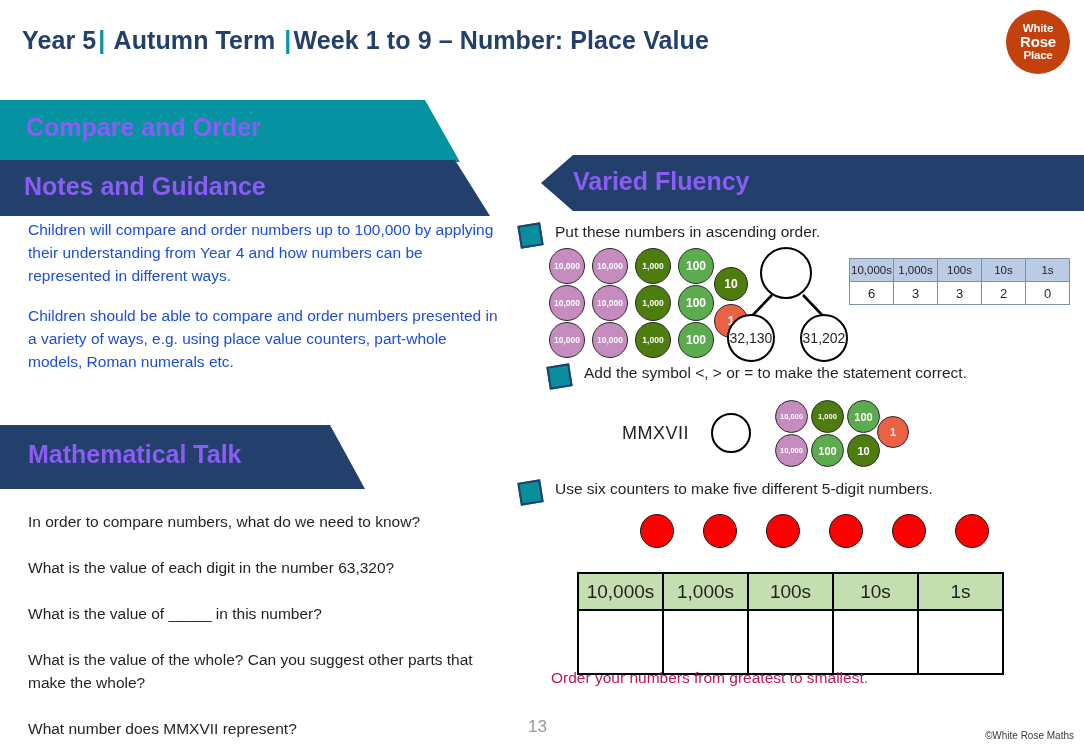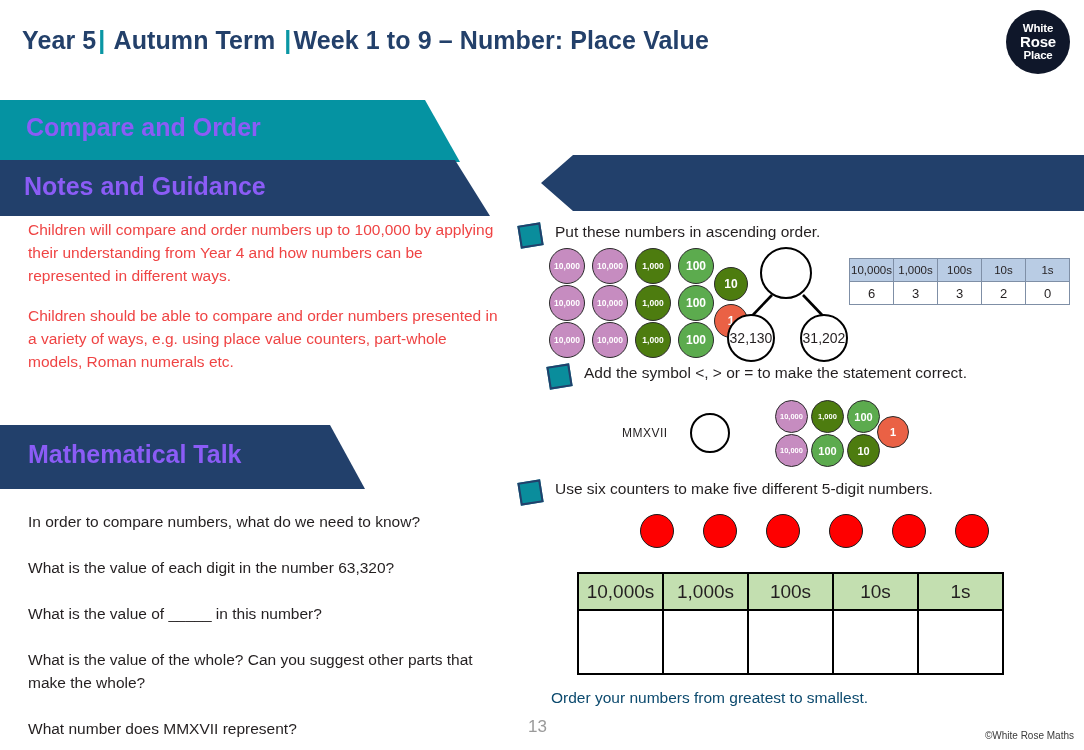--- a/index.html
+++ b/index.html
@@ -16,21 +16,21 @@
   
   .topbar{position:absolute;left:0;top:0;width:1084px;height:86px;}
   .title{
     position:absolute;left:22px;top:26px;
     font-size:25px;color:#23406a;font-weight:600;white-space:nowrap;
     letter-spacing:.1px;
   }
   .title .sep{color:#0a96a4;font-weight:700;padding:0 2px;}
   .logo{
     position:absolute;right:14px;top:10px;width:64px;height:64px;border-radius:50%;
-    background:#0f172a;color:#fff;
+    background:#c2410c;color:#fff;
     display:flex;flex-direction:column;align-items:center;justify-content:center;
     line-height:1.02;
   }
   .logo span{font-size:11.5px;font-weight:700;letter-spacing:-.2px;}
   .logo .l2{font-size:15px;}
 
   
   .banner-teal{
     position:absolute;left:0;top:100px;width:460px;height:62px;
     background:#0593a2;
@@ -57,21 +57,21 @@
   .banner-vf{
     position:absolute;left:505px;top:155px;width:579px;height:56px;
     background:#22406b;
     clip-path:polygon(36px 0, 579px 0, 579px 56px, 68px 56px, 36px 28px, 68px 0);
   }
   .lbl-vf{left:573px;top:167px;}
 
   
   .notes{
     position:absolute;left:28px;top:218px;width:470px;
-    font-size:15.5px;line-height:23px;color:#ef4444;
+    font-size:15.5px;line-height:23px;color:#1d4ed8;
   }
   .notes p{margin:0 0 17px 0;}
   .talk{
     position:absolute;left:28px;top:510px;width:478px;
     font-size:15.5px;line-height:23px;color:#231f20;
   }
   .talk p{margin:0 0 23px 0;}
 
   
   .q-row{position:absolute;display:flex;align-items:flex-start;}
@@ -126,21 +126,21 @@
   }
   .pv-small th,.pv-small td{
     border:1px solid #7f8fa6;width:43px;height:22px;text-align:center;
     font-size:11.5px;font-weight:400;color:#231f20;padding:0;
   }
   .pv-small th{background:#b9cce4;}
   .pv-small td{background:#ffffff;font-size:13px;}
 
   
   .mm-row{position:absolute;left:622px;top:413px;display:flex;align-items:center;}
-  .mm-text{font-size:12px;color:#231f20;letter-spacing:.5px;}
+  .mm-text{font-size:18px;color:#231f20;letter-spacing:.5px;}
   .mm-circle{
     width:40px;height:40px;border:2.6px solid #000;border-radius:50%;
     background:#fff;margin-left:22px;box-sizing:border-box;
   }
 
   
   .reds{position:absolute;left:640px;top:514px;display:flex;gap:29px;}
   .red{
     width:34px;height:34px;border-radius:50%;background:#fe0000;
     border:1.6px solid #1a1a1a;box-sizing:border-box;
@@ -151,21 +151,21 @@
     position:absolute;left:577px;top:572px;border-collapse:collapse;
   }
   .pv-big th,.pv-big td{
     border:2px solid #000;width:83px;text-align:center;padding:0;
     font-weight:400;color:#231f20;
   }
   .pv-big th{background:#c3dfb0;height:35px;font-size:19px;}
   .pv-big td{background:#ffffff;height:62px;}
 
   .closing{
-    position:absolute;left:551px;top:689px;font-size:15.5px;color:#0c4a6e;white-space:nowrap;
+    position:absolute;left:551px;top:669px;font-size:15.5px;color:#be185d;white-space:nowrap;
   }
   .pageno{
     position:absolute;left:528px;top:717px;font-size:17px;color:#9a9a9a;
   }
   .copyright{
     position:absolute;right:10px;top:730px;font-size:10px;color:#3a3a3a;
   }
 </style>
 </head>
 <body>
@@ -201,20 +201,21 @@
 
   <div class="talk">
     <p>In order to compare numbers, what do we need to know?</p>
     <p>What is the value of each digit in the number 63,320?</p>
     <p>What is the value of _____ in this number?</p>
     <p>What is the value of the whole? Can you suggest other parts that make the whole?</p>
     <p>What number does MMXVII represent?</p>
   </div>
 
   <div class="banner-vf"></div>
+  <div class="banner-label lbl-vf">Varied Fluency</div>
 
   <div class="q-row" id="q1">
     <div class="bullet"></div>
     <div class="q-text">Put these numbers in ascending order.</div>
   </div>
 
   <div class="grid1">
 
     <div class="counter c-10000" style="left:0px;top:0px;">10,000</div>
     <div class="counter c-10000" style="left:43px;top:0px;">10,000</div>

